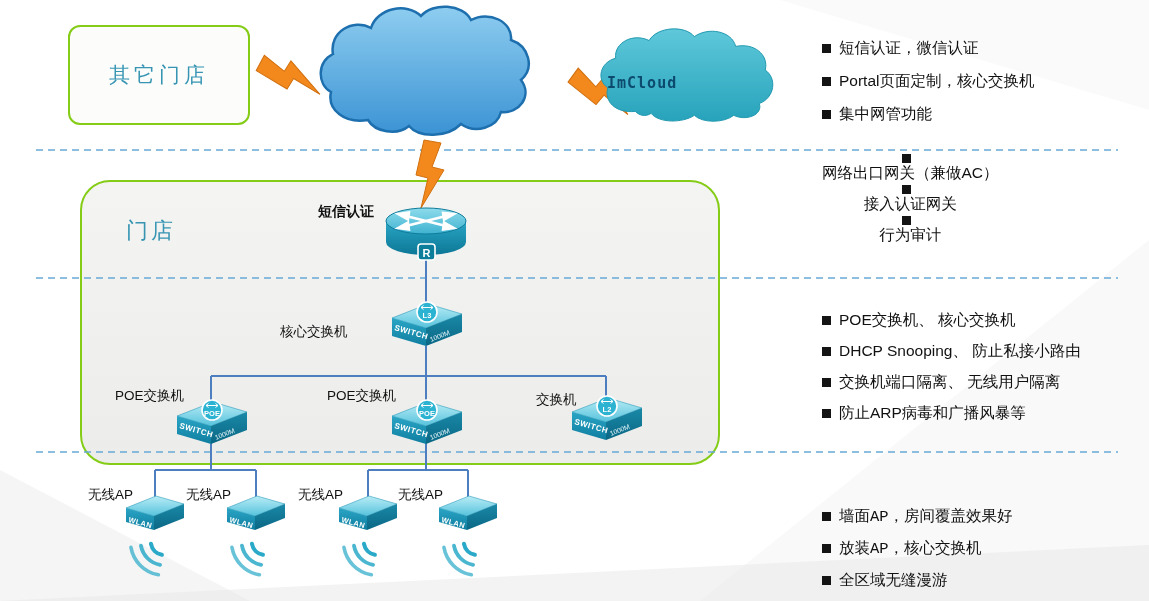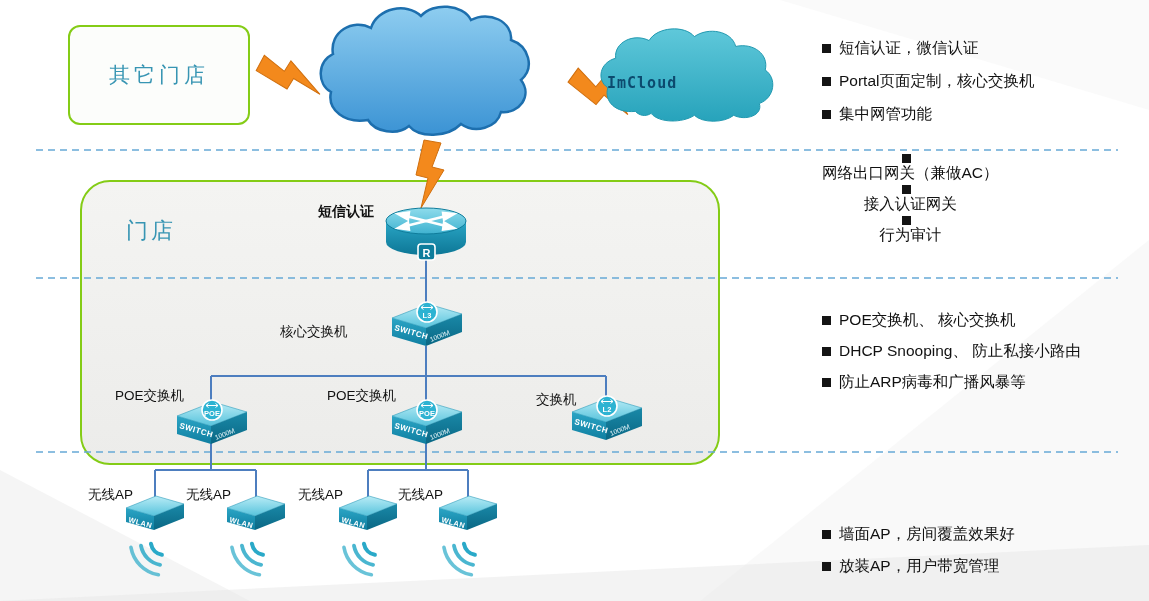--- a/index.html
+++ b/index.html
@@ -286,28 +286,36 @@
     <div class="note-item">
       <span class="bullet"></span>
       <span>POE交换机、 核心交换机</span>
     </div>
     <div class="note-item">
       <span class="bullet"></span>
       <span>DHCP Snooping、 防止私接小路由</span>
     </div>
     <div class="note-item">
       <span class="bullet"></span>
+      <span>交换机端口隔离、 无线用户隔离</span>
+    </div>
+    <div class="note-item">
+      <span class="bullet"></span>
       <span>防止ARP病毒和广播风暴等</span>
     </div>
   </div>
 
-  <div class="note-group ng4" style="top:518px;">
+  <div class="note-group ng4" style="top:500px;font-family:Liberation Mono, monospace;">
     <div class="note-item">
       <span class="bullet"></span>
       <span>墙面AP，房间覆盖效果好</span>
     </div>
     <div class="note-item">
       <span class="bullet"></span>
-      <span>放装AP，用户带宽管理</span>
+      <span>放装AP，核心交换机</span>
+    </div>
+    <div class="note-item">
+      <span class="bullet"></span>
+      <span>全区域无缝漫游</span>
     </div>
   </div>
 
 </div>
 
 </body></html>

